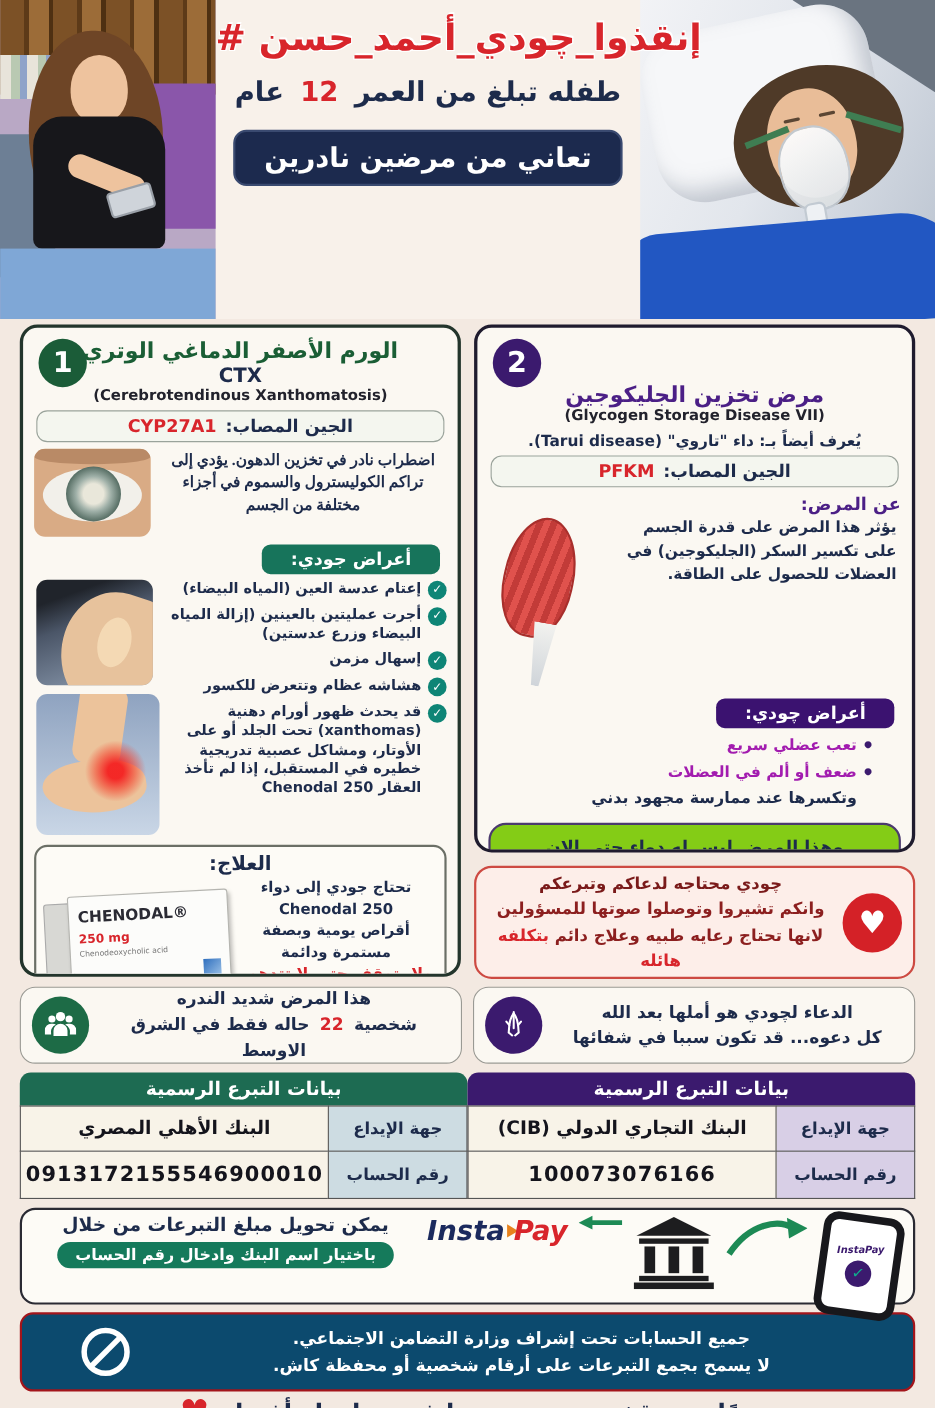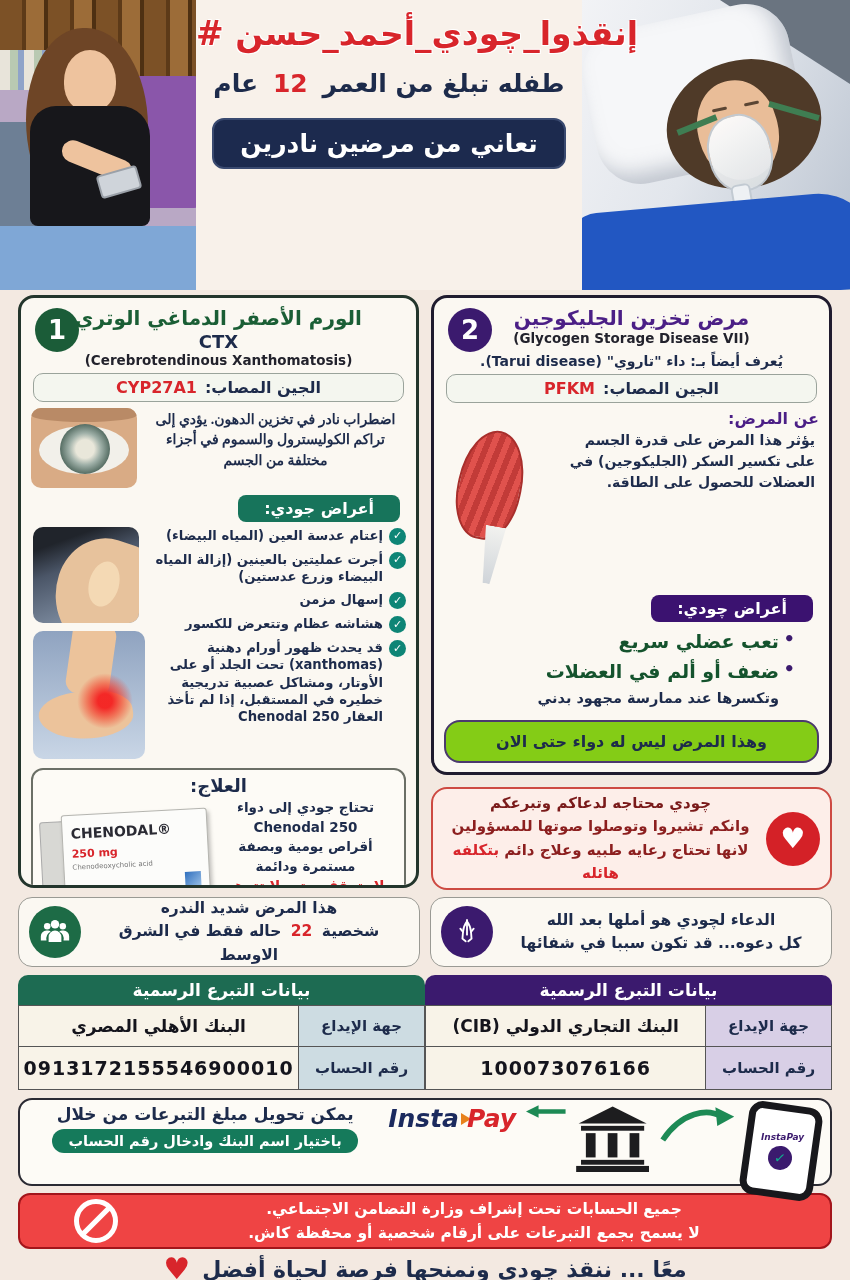--- a/index.html
+++ b/index.html
@@ -53,21 +53,21 @@
   .col{flex:1;min-width:0;}
   .card{background:#fbf8f2;border-radius:16px;position:relative;}
   .card1{border:3px solid #23352c;height:593px;padding:8px 10px;overflow:hidden;direction:rtl;}
   .card2{border:3px solid #1f1b2e;height:480px;padding:8px 10px;overflow:hidden;direction:rtl;}
   .num-badge{position:absolute;top:10px;left:14px;width:44px;height:44px;border-radius:50%;
     color:#fff;font-size:26px;display:flex;align-items:center;justify-content:center;}
   .num-badge.green{background:#1b5c38;}
   .num-badge.purple{background:#3b1a6e;}
   .c-title{text-align:center;font-size:20px;}
   .card1 .c-title{color:#1a5e35;}
-  .card2 .c-title{color:#4b1f86;}
+  .card2 .c-title{color:#4b1f86;margin-top:40px;}
   .c-abbr{text-align:center;font-size:18px;color:#1d2b4b;margin-top:1px;}
   .c-latin{text-align:center;font-size:13.5px;color:#22222c;white-space:nowrap;}
   .c-aka{text-align:center;font-size:14px;color:#1d2b4b;margin-top:7px;}
   .gene-pill{margin:5px 2px 0;background:#f4f6ef;border:1.5px solid #9aa39b;border-radius:10px;
     display:flex;justify-content:center;gap:8px;padding:4px 6px;font-size:16px;color:#1d2b4b;}
   .gene-pill .gv{color:#d8252b;direction:ltr;}
   .about-row{display:flex;gap:8px;margin-top:6px;align-items:flex-start;}
   .about-txt{flex:1;font-size:14px;color:#1d2b4b;line-height:1.45;text-align:center;padding-top:2px;font-family:Liberation Serif, serif;}
   .banner{display:inline-block;color:#fff;font-size:16px;padding:4px 26px;border-radius:8px;margin:7px 6px 2px;}
   .banner.green{background:#17745b;}
@@ -108,21 +108,21 @@
   
   .about2-row{display:flex;gap:16px;margin-top:2px;}
   .about2-txt{flex:1;font-size:14px;color:#1d2b4b;line-height:1.5;text-align:right;padding-right:4px;}
   .about-title{font-size:16px;color:#4b1f86;margin-top:6px;}
   .img-muscle{flex:0 0 92px;width:92px;height:158px;position:relative;}
   .mus-body{position:absolute;left:14px;top:0;width:64px;height:110px;border:2px solid #a82f2c;
     background:repeating-linear-gradient(100deg,#e0524d 0 6px,#c23b38 6px 12px);border-radius:50% 50% 45% 45%;transform:rotate(12deg);}
   .tendon{position:absolute;left:30px;top:96px;width:34px;height:58px;background:linear-gradient(180deg,#f2f2ef,#cfd4d9);
     clip-path:polygon(20% 0,80% 0,60% 100%,40% 100%);transform:rotate(10deg);}
   .bullets{margin:6px 24px 0 0;list-style:none;}
-  .bullets li{font-size:19px;color:#14532d;margin-bottom:8px;position:relative;padding-right:16px;}
+  .bullets li{font-size:14px;color:#a21caf;margin-bottom:8px;position:relative;padding-right:16px;}
   .bullets li::before{content:"•";position:absolute;right:0;color:#3b1a6e;font-size:18px;line-height:1;}
   .bullets-cont{font-size:14.5px;color:#1d2b4b;margin:0 40px 0 0;}
   .nocure-pill{margin-top:14px;border:2px solid #4b3a6e;border-radius:16px;background:#84cc16;
     text-align:center;font-size:16px;color:#1d2b4b;padding:10px 8px;}
   
   .appeal{margin-top:12px;height:103px;background:#fdeee9;border:2px solid #cd4a42;border-radius:16px;
     display:flex;align-items:center;padding:6px 10px;gap:8px;}
   .appeal-txt{flex:1;text-align:center;font-size:15px;color:#8c1f1f;line-height:1.55;}
   .appeal-txt .l1{color:#7a1a1a;}
   .appeal-red{color:#d8252b;}
@@ -159,21 +159,21 @@
     padding:4px 16px;border-radius:16px;}
   .ipay-logo{font-size:25px;font-style:italic;display:flex;align-items:center;white-space:nowrap;}
   .ipay-logo .insta{color:#1b2a5e;}
   .ipay-logo .pay{color:#d8252b;}
   .ipay-arrowhead{width:0;height:0;border-left:10px solid #e8821d;border-top:6px solid transparent;border-bottom:6px solid transparent;margin:0 -4px 0 2px;}
   .phone{flex:0 0 74px;width:74px;height:94px;border:7px solid #18181c;border-radius:14px;background:#fff;
     transform:rotate(8deg);position:relative;display:flex;flex-direction:column;align-items:center;justify-content:center;gap:4px;}
   .p-logo{font-size:9px;font-style:italic;color:#3b1a6e;transform:rotate(-8deg);}
   .p-check{width:24px;height:24px;border-radius:50%;background:#3b1a6e;color:#0fae8e;display:flex;align-items:center;justify-content:center;font-size:14px;}
   
-  .disclaimer{margin:7px 18px 0;background:#ef4444;border:2px solid #a3151b;border-radius:12px;height:56px;
+  .disclaimer{margin:7px 18px 0;background:#0c4a6e;border:2px solid #a3151b;border-radius:12px;height:72px;
     display:flex;align-items:center;padding:4px 14px;gap:14px;}
   .disc-txt{flex:1;text-align:center;color:#fff;font-size:15.5px;line-height:1.55;}
   .proh{flex:0 0 44px;width:44px;height:44px;border:5px solid #fff;border-radius:50%;position:relative;margin-left:40px;}
   .proh::after{content:"";position:absolute;left:50%;top:50%;width:5px;height:40px;background:#fff;
     transform:translate(-50%,-50%) rotate(45deg);}
   
   .footer{display:flex;direction:ltr;align-items:center;justify-content:center;gap:12px;margin-top:5px;}
   .footer .heart{color:#d8252b;font-size:30px;line-height:1;}
   .footer .ftext{color:#1d2b4b;font-size:22px;}
 </style>

